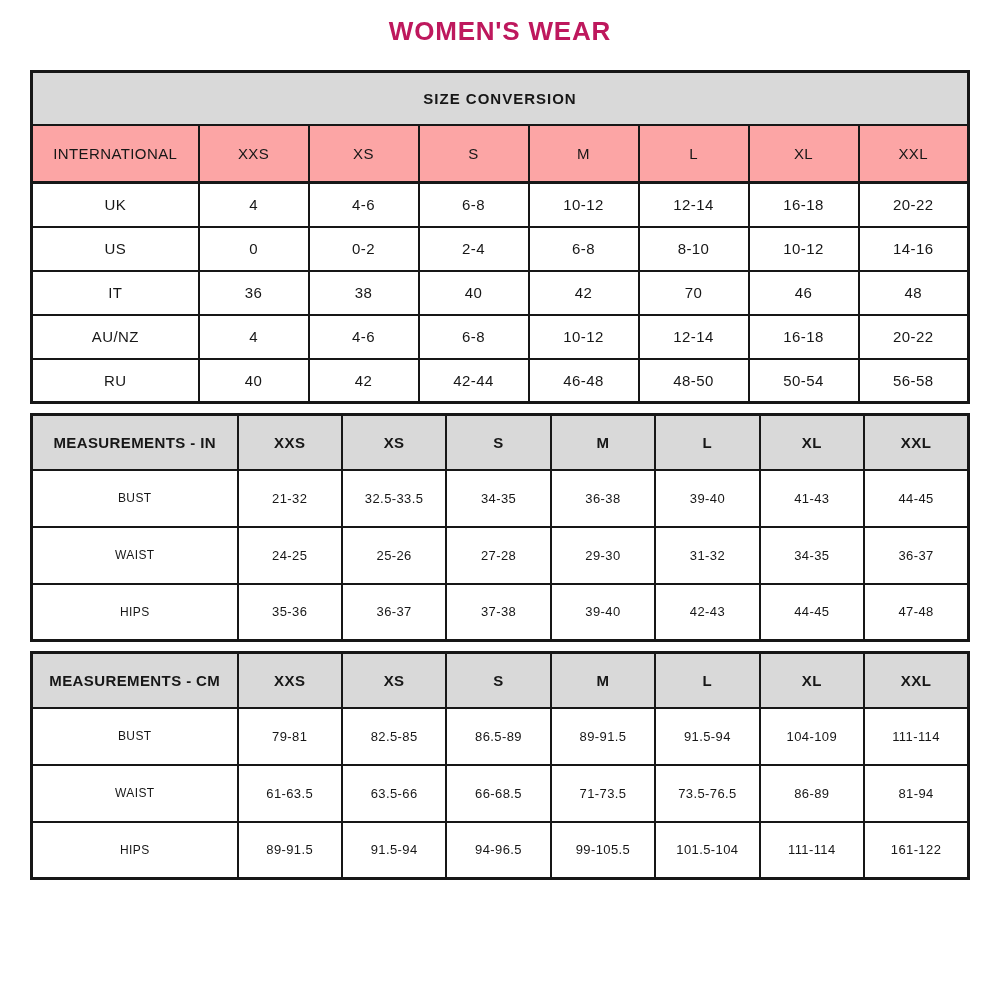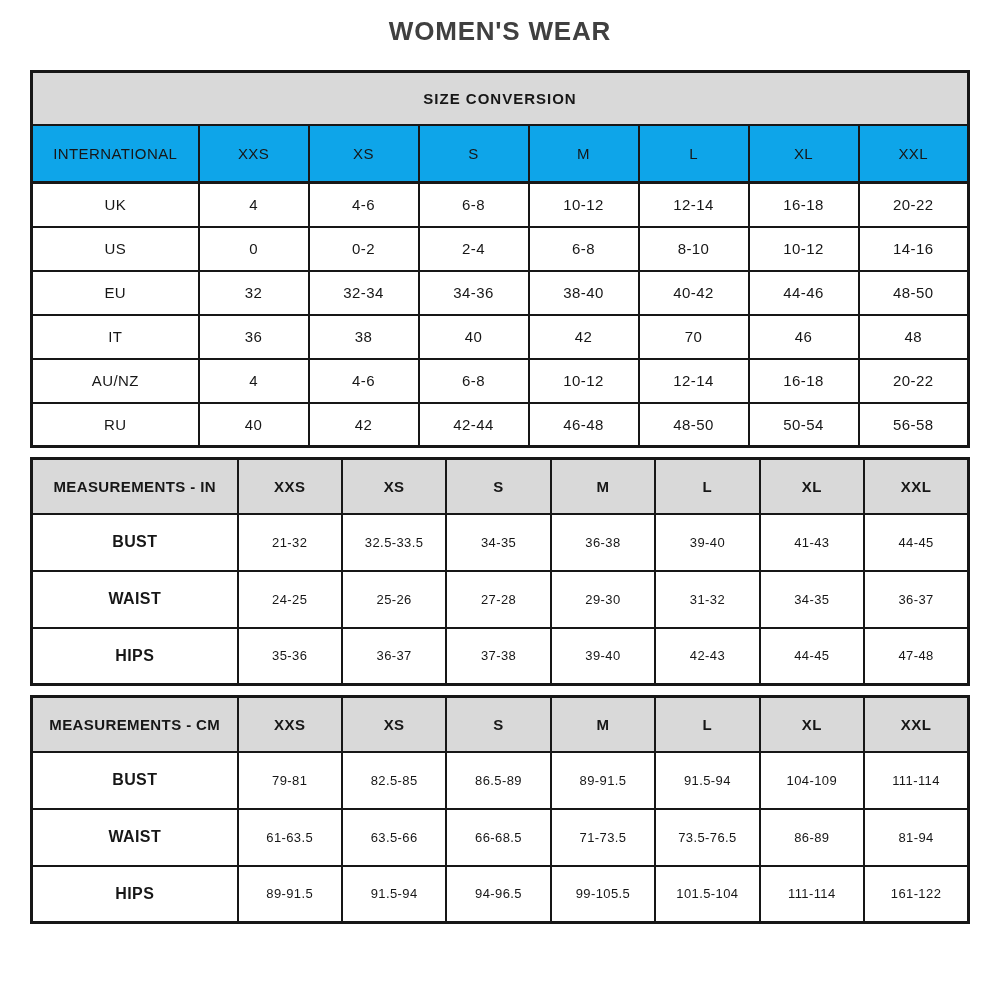--- a/index.html
+++ b/index.html
@@ -12,21 +12,21 @@
     color: #171717;
   }
   .page { padding: 16px 30px 0 30px; }
 
   .page-title {
     margin: 0 0 15px 0;
     text-align: center;
     font-size: 26px;
     font-weight: 700;
     letter-spacing: 0.8px;
-    color: #404040;
+    color: #be185d;
   }
 
   table {
     width: 100%;
     border-collapse: collapse;
     table-layout: fixed;
     border: 3px solid #171717;
     margin-top: 23px;
   }
   table.mt { margin-top: 9px; }
@@ -48,37 +48,37 @@
     font-weight: 700;
     font-size: 15px;
     letter-spacing: 1px;
   }
 
   
   .t-size col.first { width: 167px; }
   .t-size .header-row th {
     height: 58px;
     font-size: 15px;
-    background: #0ea5e9;
+    background: #fca5a5;
     font-weight: normal;
     border-bottom-width: 3px;
   }
   .t-size tbody tr { height: 44px; }
   .t-size tbody th, .t-size tbody td { font-size: 15px; }
 
   
   .t-meas col.first { width: 206px; }
   .t-meas .header-row th {
     height: 55px;
     background: #d9d9d9;
     font-weight: 700;
     font-size: 15px;
   }
   .t-meas tbody tr { height: 57px; }
-  .t-meas tbody th { font-size: 16px; font-weight: bold; }
+  .t-meas tbody th { font-size: 12px; }
   .t-meas tbody td { font-size: 13px; text-align: center; }
 </style>
 </head>
 <body>
 
 <div class="page">
   <h1 class="page-title">WOMEN'S WEAR</h1>
 
   <table class="t-size">
       <colgroup>
@@ -119,30 +119,20 @@
         </tr>
         <tr>
           <th>US</th>
           <td>0</td>
           <td>0-2</td>
           <td>2-4</td>
           <td>6-8</td>
           <td>8-10</td>
           <td>10-12</td>
           <td>14-16</td>
-        </tr>
-        <tr>
-          <th>EU</th>
-          <td>32</td>
-          <td>32-34</td>
-          <td>34-36</td>
-          <td>38-40</td>
-          <td>40-42</td>
-          <td>44-46</td>
-          <td>48-50</td>
         </tr>
         <tr>
           <th>IT</th>
           <td>36</td>
           <td>38</td>
           <td>40</td>
           <td>42</td>
           <td>70</td>
           <td>46</td>
           <td>48</td>

